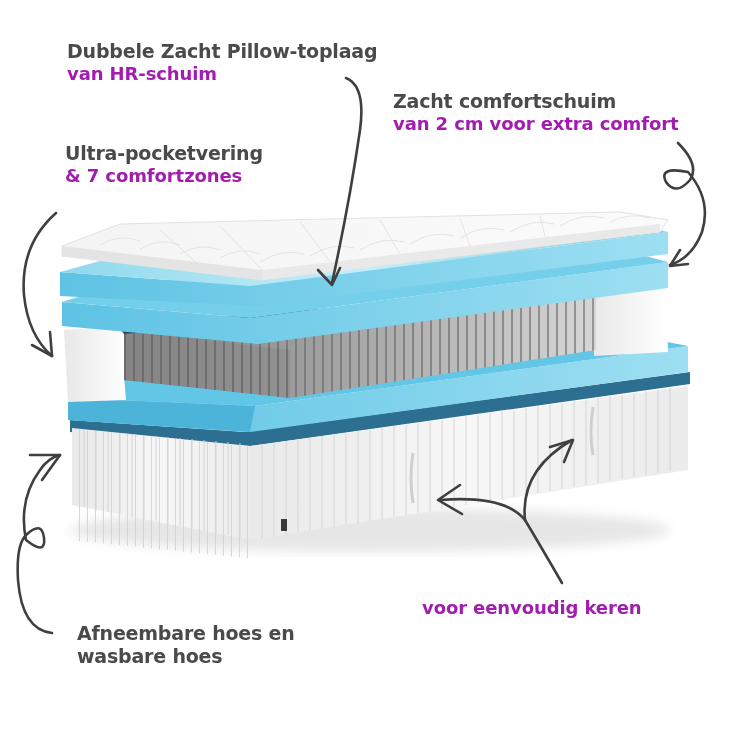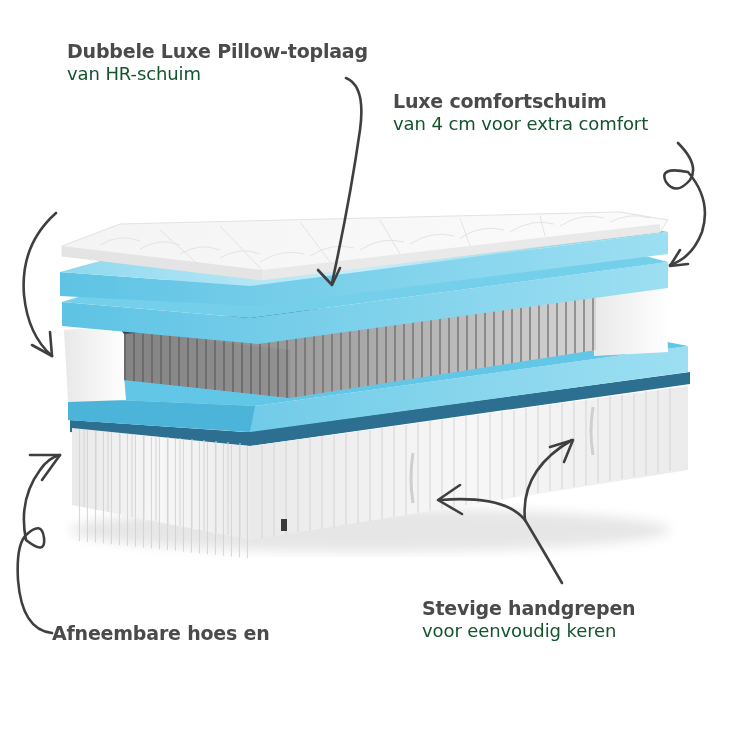--- a/index.html
+++ b/index.html
@@ -1,21 +1,21 @@
 <!DOCTYPE html>
 <html><head>
 <meta charset="utf-8">
 <style>
   * { margin: 0; padding: 0; box-sizing: border-box; }
   html, body { width: 730px; height: 730px; background: #ffffff; overflow: hidden; }
   body { position: relative; font-family: "DejaVu Sans", "Liberation Sans", sans-serif; color: #4a4a4a; }
 
   .label { position: absolute; line-height: 1.2; white-space: nowrap; }
   .label .title { font-weight: bold; font-size: 19px; color: #4a4a4a; letter-spacing: -0.2px; display: block; }
-  .label .sub { font-weight: normal; font-size: 18px; color: #14532d; display: block; letter-spacing: -0.1px; }
+  .label .sub { font-weight: bold; font-size: 18px; color: #a21caf; display: block; letter-spacing: -0.1px; }
   .label .sub sup { font-size: 11px; vertical-align: 8px; }
 
   #art { position: absolute; left: 0; top: 0; width: 730px; height: 730px; }
 </style>
 </head>
 <body>
 
 <svg id="art" viewBox="0 0 730 730" xmlns="http://www.w3.org/2000/svg">
   <defs>
     <linearGradient id="foamTop" x1="0" y1="0" x2="1" y2="0">
@@ -200,32 +200,34 @@
 
     <path d="M562,583 Q540,545 525,520"></path>
     <path d="M525,520 Q505,495 440,500"></path>
     <path d="M460,485 L438,500 L462,514"></path>
     <path d="M525,520 Q520,470 572,440"></path>
     <path d="M550,447 L573,440 L564,462"></path>
   </g>
 </svg>
 
 <div class="label" style="left:67px; top:40px;">
-  <span class="title">Dubbele Luxe Pillow-toplaag</span>
+  <span class="title">Dubbele Zacht Pillow-toplaag</span>
   <span class="sub">van HR-schuim</span>
 </div>
 
 <div class="label" style="left:393px; top:90px;">
-  <span class="title">Luxe comfortschuim</span>
-  <span class="sub">van 4 cm voor extra comfort</span>
+  <span class="title">Zacht comfortschuim</span>
+  <span class="sub">van 2 cm voor extra comfort</span>
 </div>
 
 <div class="label" style="left:65px; top:142px;">
+  <span class="title">Ultra-pocketvering</span>
+  <span class="sub">&amp; 7 comfortzones</span>
 </div>
 
 <div class="label" style="left:422px; top:597px;">
-  <span class="title">Stevige handgrepen</span>
   <span class="sub">voor eenvoudig keren</span>
 </div>
 
-<div class="label" style="left:52px; top:622px;">
+<div class="label" style="left:77px; top:622px;">
   <span class="title">Afneembare hoes en</span>
+  <span class="title">wasbare hoes</span>
 </div>
 
 </body></html>

